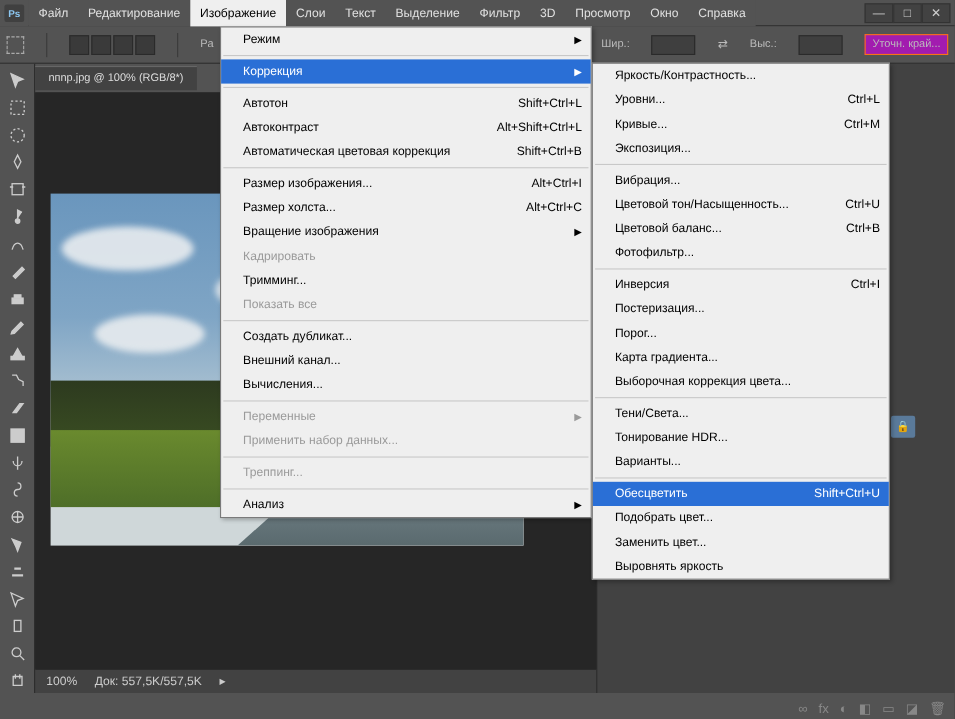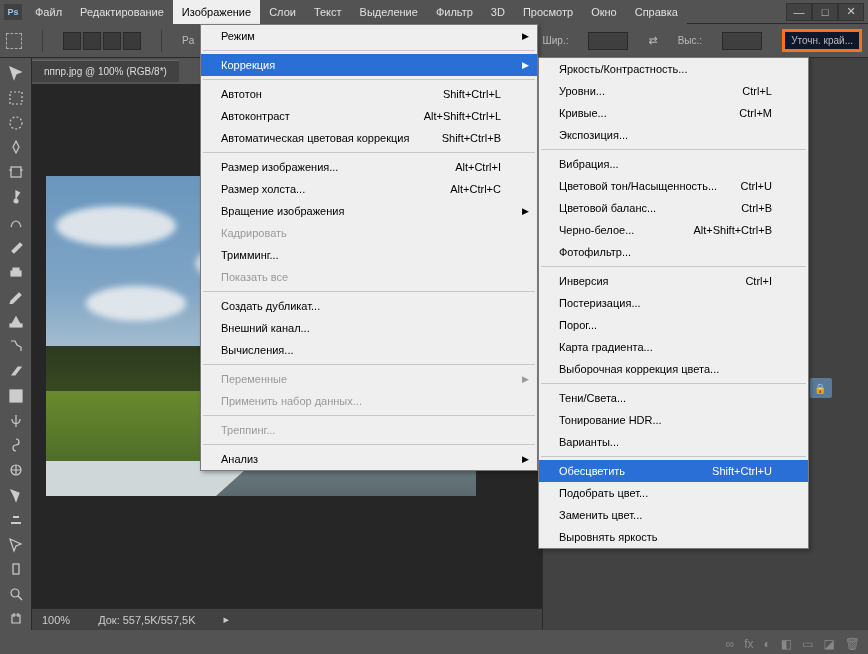--- a/index.html
+++ b/index.html
@@ -12,47 +12,47 @@
 .menu-item.active{background:#efefef;color:#000}
 .win-controls{display:flex;gap:0;height:18px;margin-right:4px}
 .win-btn{width:26px;height:18px;background:#424242;color:#ccc;display:flex;align-items:center;justify-content:center;font-size:11px;border:1px solid #333}
 .toolbar{height:34px;background:#535353;border-bottom:1px solid #2a2a2a;display:flex;align-items:center;padding:0 6px;gap:20px;color:#bbb}
 .tb-icon{width:16px;height:16px;border:1px dashed #aaa}
 .tb-sep{width:1px;height:22px;background:#3a3a3a}
 .tb-group{display:flex;gap:2px}
 .tb-swatch{width:18px;height:18px;background:#3a3a3a;border:1px solid #2a2a2a}
 .tb-label{color:#bbb;font-size:10px}
 .tb-input{width:40px;height:18px;background:#3f3f3f;border:1px solid #2a2a2a}
-.tb-right{margin-left:auto;color:#bbb;font-size:10px;padding:3px 6px;background:#0f172a;border:3px solid #f97316}
+.tb-right{margin-left:auto;color:#bbb;font-size:10px;padding:3px 6px;background:#a21caf;border:1px solid #f97316}
 .main{display:flex;height:572px}
 .tools{width:32px;background:#535353;border-right:1px solid #2a2a2a;display:flex;flex-direction:column;align-items:center;padding-top:4px;gap:3px}
 .tool{width:24px;height:22px;display:flex;align-items:center;justify-content:center;color:#ccc;border-radius:2px}
 .tool svg{width:16px;height:16px;fill:#ccc;stroke:#ccc}
 .canvas-area{flex:1;background:#2a2a2a;position:relative;display:flex;flex-direction:column}
 .doc-tab{height:26px;background:#535353;display:flex;align-items:center}
 .doc-tab-lbl{background:#424242;color:#ddd;padding:5px 12px;font-size:10px;border-top:1px solid #666}
 .canvas-zone{flex:1;background:#262626;position:relative;overflow:hidden}
 .photo{position:absolute;left:14px;top:92px;width:430px;height:320px}
 .sky{position:absolute;inset:0;background:linear-gradient(to bottom,#6a96bd 0%,#7fa5c5 35%,#a5bed0 55%,#cfd7d9 60%)}
 .cloud{position:absolute;background:#e8ecef;border-radius:50%;filter:blur(3px);opacity:0.9}
 .treeline{position:absolute;bottom:90px;left:0;right:0;height:60px;background:linear-gradient(to bottom,#2d3a1f,#3a4e22)}
 .grass{position:absolute;bottom:35px;left:0;right:0;height:70px;background:linear-gradient(to bottom,#6a8a2e,#4e6e28)}
 .river{position:absolute;bottom:0;left:170px;right:0;height:70px;background:linear-gradient(to bottom,#7a8a92,#5a6a6e);clip-path:polygon(30% 0,100% 0,100% 100%,0 100%)}
-.statusbar{height:22px;background:#424242;border-top:1px solid #2a2a2a;display:flex;align-items:center;padding:0 10px;gap:28px;color:#ccc;font-size:10px}
+.statusbar{height:22px;background:#424242;border-top:1px solid #2a2a2a;display:flex;align-items:center;padding:0 10px;gap:16px;color:#ccc;font-size:10px}
 .right-panel{width:326px;background:#424242;border-left:1px solid #2a2a2a}
 .panel-bottom{position:absolute;bottom:3px;right:8px;display:flex;gap:10px;color:#888}
 .panel-bottom span{font-size:12px}
 
 .dropdown{position:absolute;background:#efefef;border:1px solid #7a7a7a;box-shadow:2px 2px 4px rgba(0,0,0,0.3);z-index:100}
 .dd1{left:200px;top:24px;width:338px}
 .dd2{left:538px;top:57px;width:271px}
 .dd-item{height:22px;display:flex;align-items:center;padding:0 17px 0 20px;color:#000;position:relative}
 .dd-item.disabled{color:#9a9a9a}
 .dd-item.hl{background:#2a6fd6;color:#fff}
-.dd-item .shortcut{position:absolute;right:36px}
+.dd-item .shortcut{position:absolute;right:8px}
 .dd-item .arrow{position:absolute;right:8px;font-size:9px}
 .dd-sep{height:1px;background:#c8c8c8;margin:3px 2px}
 .lock-badge{position:absolute;right:36px;top:378px;width:22px;height:20px;background:#5a7a9a;border-radius:2px;display:flex;align-items:center;justify-content:center;color:#ddd;font-size:10px}
 </style>
 </head>
 <body>
 
 <div class="titlebar">
   <div style="display:flex;align-items:stretch;height:24px">
     <div class="logo">
@@ -356,24 +356,20 @@
     </div>
     <div class="dd-item">
       <span>Цветовой тон/Насыщенность...</span>
       <span class="shortcut">Ctrl+U</span>
     </div>
     <div class="dd-item">
       <span>Цветовой баланс...</span>
       <span class="shortcut">Ctrl+B</span>
     </div>
     <div class="dd-item">
-      <span>Черно-белое...</span>
-      <span class="shortcut">Alt+Shift+Ctrl+B</span>
-    </div>
-    <div class="dd-item">
       <span>Фотофильтр...</span>
     </div>
     <div class="dd-sep"></div>
     <div class="dd-item">
       <span>Инверсия</span>
       <span class="shortcut">Ctrl+I</span>
     </div>
     <div class="dd-item">
       <span>Постеризация...</span>
     </div>

